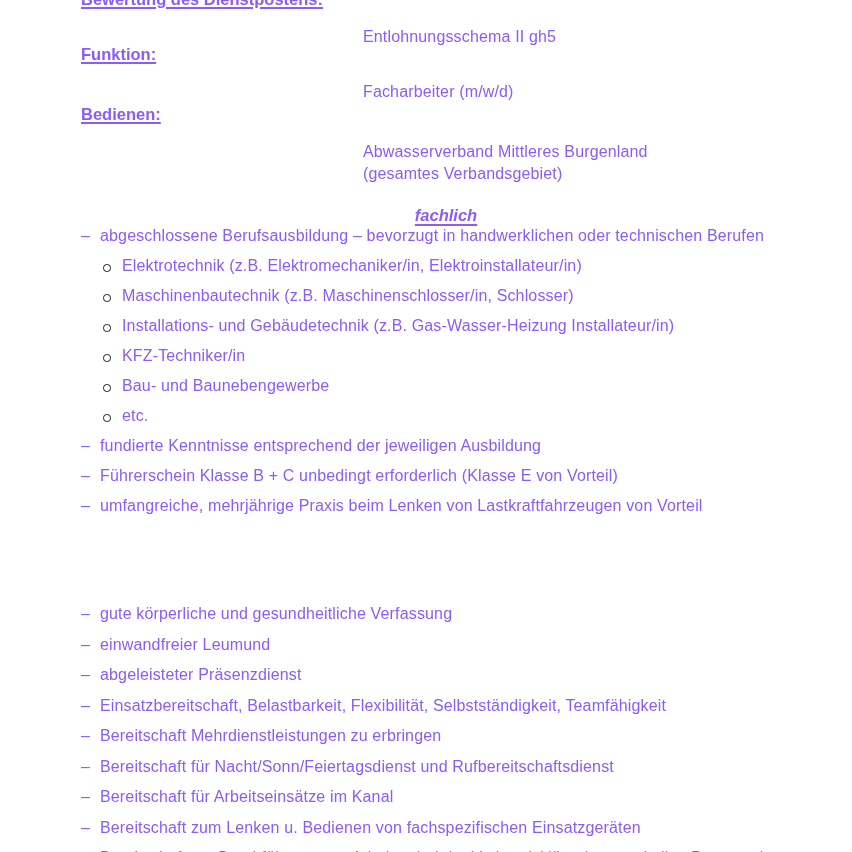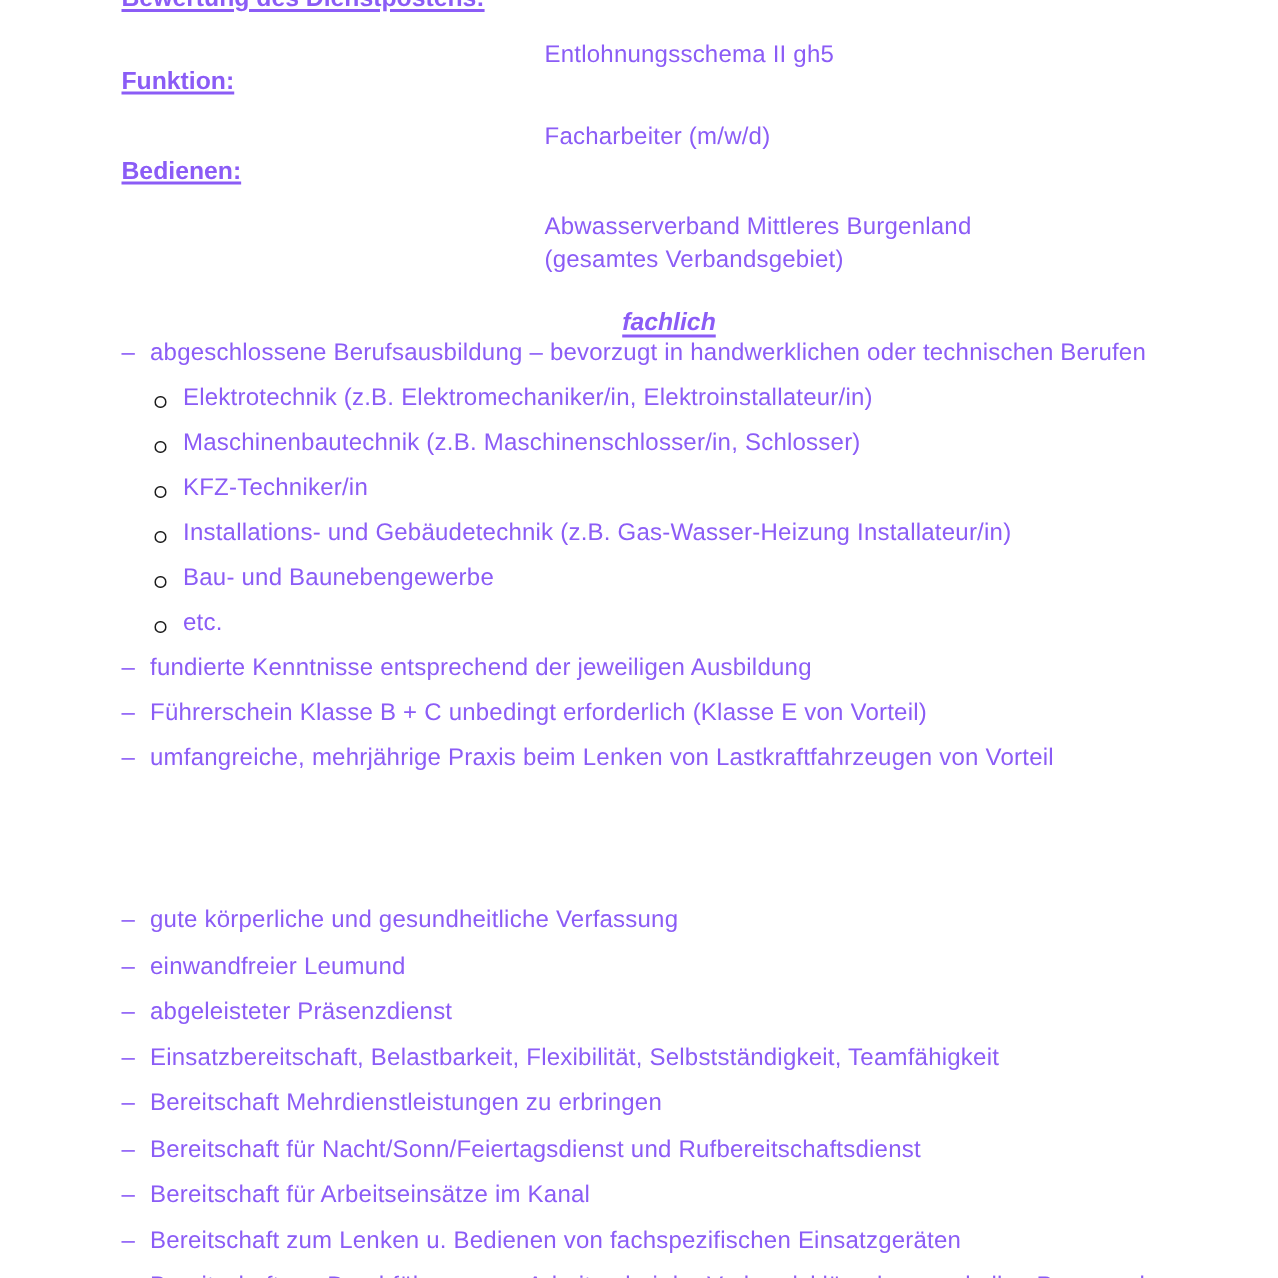--- a/index.html
+++ b/index.html
@@ -83,22 +83,22 @@
       <div class="v-line">Abwasserverband Mittleres Burgenland</div>
       <div class="v-line">(gesamtes Verbandsgebiet)</div>
     </div>
   </div>
 
   <div class="section-title st-0">fachlich</div>
   <div class="list list-0">
       <div class="li li-dash"><span class="marker">–</span><span class="li-text"><span class="li-line">abgeschlossene Berufsausbildung – bevorzugt in handwerklichen oder technischen Berufen</span></span></div>
       <div class="li li-circle"><span class="marker"></span><span class="li-text"><span class="li-line">Elektrotechnik (z.B. Elektromechaniker/in, Elektroinstallateur/in)</span></span></div>
       <div class="li li-circle"><span class="marker"></span><span class="li-text"><span class="li-line">Maschinenbautechnik (z.B. Maschinenschlosser/in, Schlosser)</span></span></div>
+      <div class="li li-circle"><span class="marker"></span><span class="li-text"><span class="li-line">Installations- und Gebäudetechnik (z.B. Gas-Wasser-Heizung Installateur/in)</span></span></div>
       <div class="li li-circle"><span class="marker"></span><span class="li-text"><span class="li-line">KFZ-Techniker/in</span></span></div>
-      <div class="li li-circle"><span class="marker"></span><span class="li-text"><span class="li-line">Installations- und Gebäudetechnik (z.B. Gas-Wasser-Heizung Installateur/in)</span></span></div>
       <div class="li li-circle"><span class="marker"></span><span class="li-text"><span class="li-line">Bau- und Baunebengewerbe</span></span></div>
       <div class="li li-circle"><span class="marker"></span><span class="li-text"><span class="li-line">etc.</span></span></div>
       <div class="li li-dash"><span class="marker">–</span><span class="li-text"><span class="li-line">fundierte Kenntnisse entsprechend der jeweiligen Ausbildung</span></span></div>
       <div class="li li-dash"><span class="marker">–</span><span class="li-text"><span class="li-line">Führerschein Klasse B + C unbedingt erforderlich (Klasse E von Vorteil)</span></span></div>
       <div class="li li-dash"><span class="marker">–</span><span class="li-text"><span class="li-line">umfangreiche, mehrjährige Praxis beim Lenken von Lastkraftfahrzeugen von Vorteil</span></span></div>
     </div>
 
   <div class="list list-1">
       <div class="li li-dash"><span class="marker">–</span><span class="li-text"><span class="li-line">gute körperliche und gesundheitliche Verfassung</span></span></div>
       <div class="li li-dash"><span class="marker">–</span><span class="li-text"><span class="li-line">einwandfreier Leumund</span></span></div>

